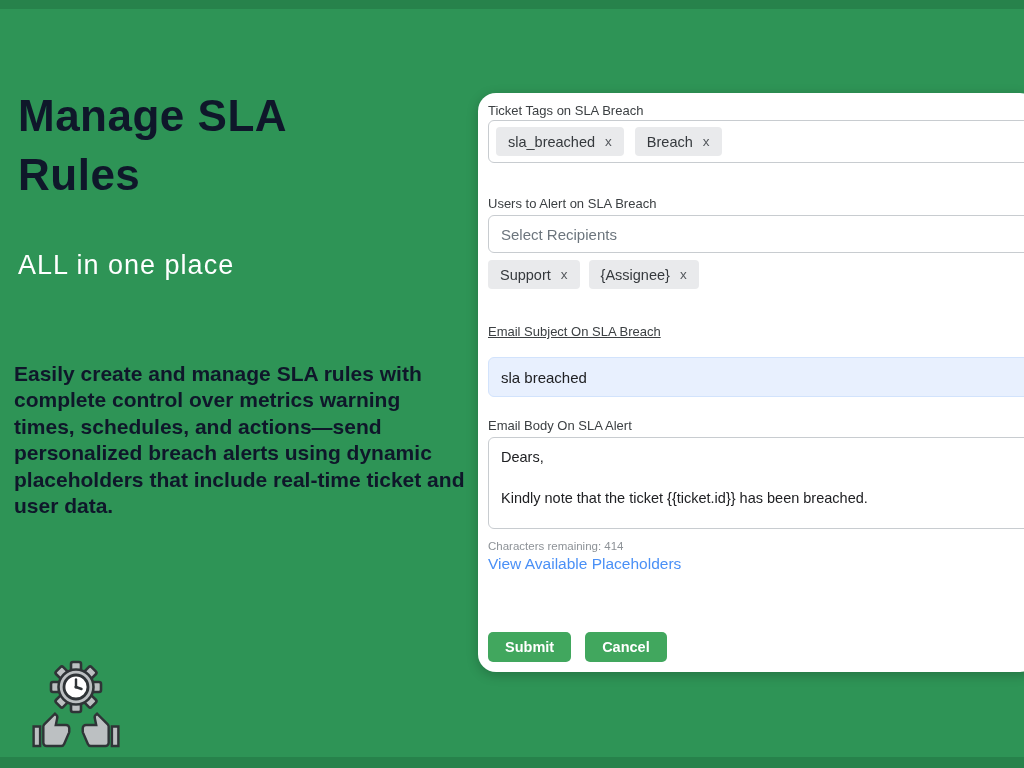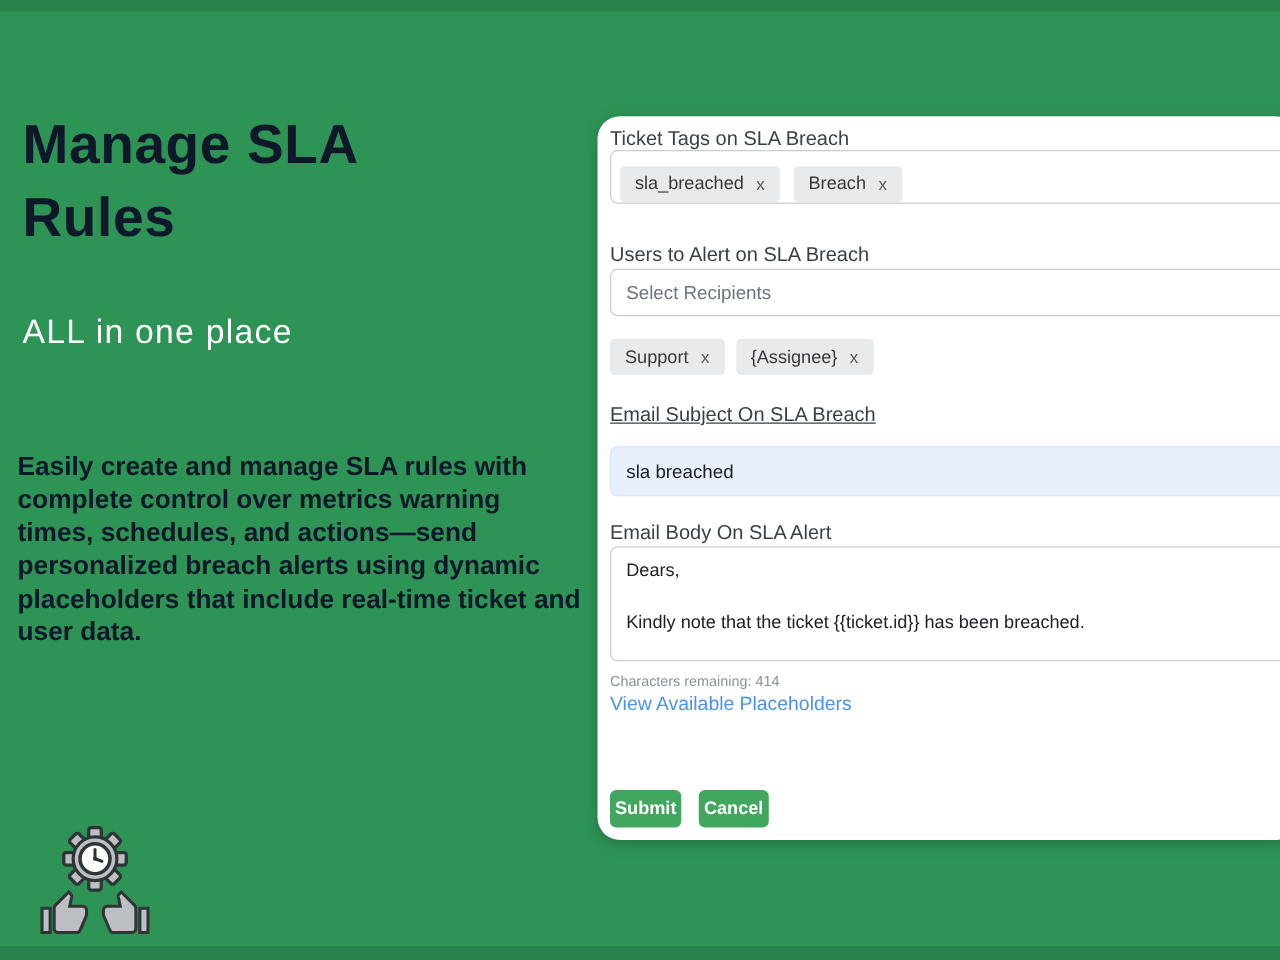--- a/index.html
+++ b/index.html
@@ -28,31 +28,30 @@
   }
   .panel-icon{position:absolute;left:26px;top:660px;}
 
   
   .card{
     position:absolute;left:478px;top:93px;width:560px;height:579px;
     background:#ffffff;border-radius:18px;
     box-shadow:0 3px 12px rgba(0,0,0,0.22);
   }
   .card .abs{position:absolute;left:10px;}
-  .field-label{font-size:16px;color:#3C4043;}
+  .field-label{font-size:13px;color:#3C4043;}
   .boxed{
     border:1px solid #C8CCD0;border-radius:6px;background:#fff;
     box-sizing:border-box;width:540px; 
   }
   .tags-box{top:27px;height:43px;padding:6px 7px;display:flex;gap:11px;align-items:center;width:552px;}
   .pill{
     display:inline-flex;align-items:center;height:29px;padding:0 12px;
     background:#E9EAEC;border-radius:4px;font-size:14.5px;color:#35393D;
     white-space:nowrap;
-    margin-top:11px;
   }
   .pill .x{margin-left:10px;color:#55595E;font-size:13.5px;cursor:pointer;}
   .text-input{
     font-family:"Liberation Sans",sans-serif;font-size:15px;color:#202124;
     padding:0 12px;outline:none;
   }
   .select-input{top:122px;height:38px;width:552px;}
   .select-input::placeholder{color:#6C757D;opacity:1;}
   .pills-row{top:167px;display:flex;gap:9px;}
   .subject-input{
@@ -62,21 +61,21 @@
   .body-textarea{
     top:344px;height:92px;width:552px;resize:none;
     font-family:"Liberation Sans",sans-serif;font-size:14.5px;line-height:1.42;
     color:#202124;padding:9px 12px;outline:none;
   }
   .chars-remaining{top:447px;font-size:11.5px;color:#8D9297;}
   .placeholders-link{top:462px;font-size:15.5px;color:#4A90F6;text-decoration:none;cursor:pointer;text-align:right;}
   .btn-row{top:539px;display:flex;gap:14px;}
   .btn{
     background:#41A75E;color:#ffffff;border:none;border-radius:5px;
-    height:30px;padding:0 4px;font-size:14.5px;font-weight:700;
+    height:30px;padding:0 17px;font-size:14.5px;font-weight:700;
     font-family:"Liberation Sans",sans-serif;cursor:pointer;
   }
 </style>
 </head>
 <body>
 
 <div class="edge-strip top"></div>
 <div class="edge-strip bottom"></div>
 
 <h1 class="panel-title">Manage SLA Rules</h1>

